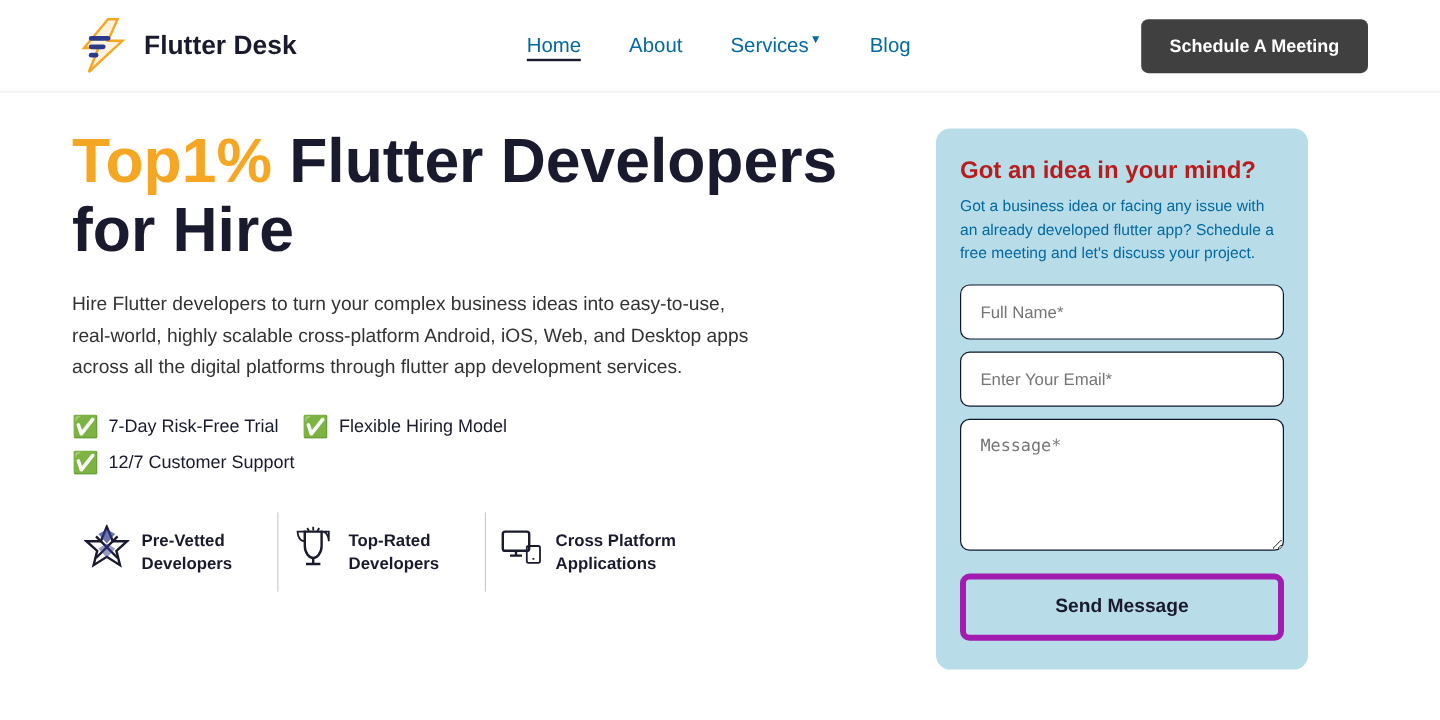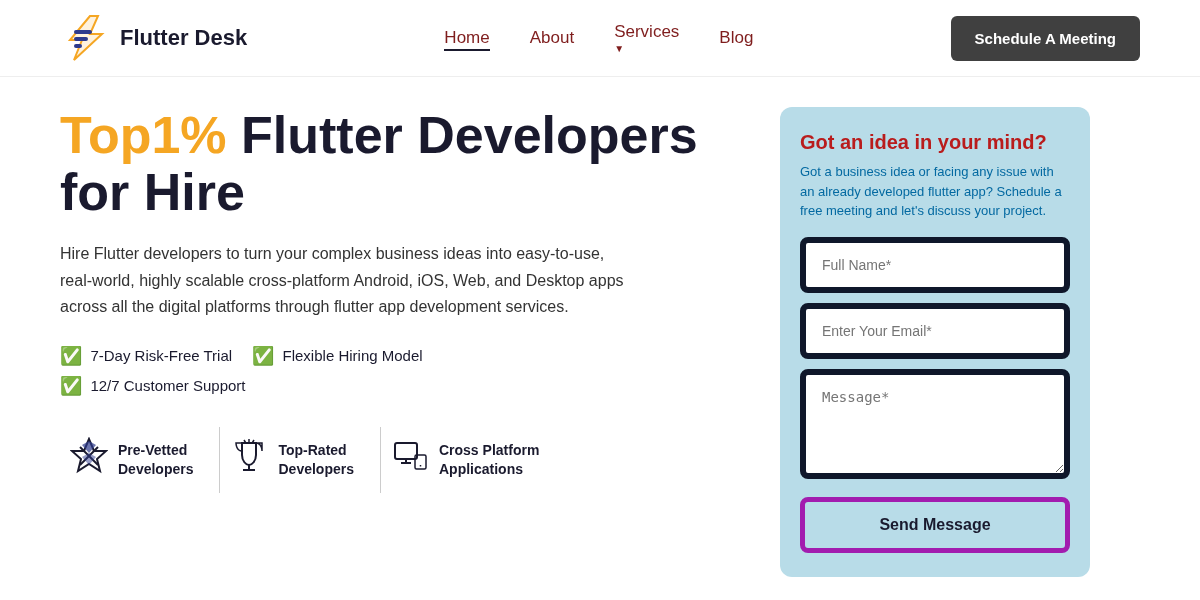--- a/index.html
+++ b/index.html
@@ -29,33 +29,32 @@
       color: #1a1a2e;
     }
     .nav-links {
       display: flex;
       align-items: center;
       gap: 40px;
       list-style: none;
     }
     .nav-links li a {
       text-decoration: none;
-      color: #7f1d1d;
+      color: #0369a1;
       font-size: 17px;
       font-weight: 500;
     }
     .nav-links li.active a {
       border-bottom: 2px solid #1a1a2e;
       padding-bottom: 2px;
     }
     .nav-services {
       display: flex;
       align-items: flex-start;
       gap: 1px;
-      flex-direction: column;
     }
     .dropdown-arrow {
       font-size: 10px;
     }
     .cta-btn {
       background: #404040;
       color: #fff;
       border: none;
       padding: 14px 24px;
       border-radius: 6px;
@@ -120,21 +119,21 @@
     .badges-row {
       display: flex;
       align-items: center;
       gap: 0;
       margin-top: 10px;
     }
     .badge-item {
       display: flex;
       align-items: center;
       gap: 10px;
-      padding: 10px 26px 10px 10px;
+      padding: 10px 38px 10px 10px;
     }
     .badge-item:not(:last-child) {
       border-right: 1px solid #ccc;
     }
     .badge-icon {
       font-size: 32px;
     }
     .badge-text {
       font-size: 14px;
       font-weight: 700;
@@ -157,21 +156,21 @@
     }
     .form-subtitle {
       font-size: 13px;
       color: #0369a1;
       line-height: 1.5;
       margin-bottom: 16px;
     }
     .form-input, .form-textarea {
       width: 100%;
       padding: 14px 16px;
-      border: 6px solid #0f172a;
+      border: 1px solid #0f172a;
       border-radius: 8px;
       font-size: 14px;
       color: #999;
       background: #fff;
       margin-bottom: 10px;
       outline: none;
     }
     .form-textarea {
       height: 110px;
       resize: vertical;

